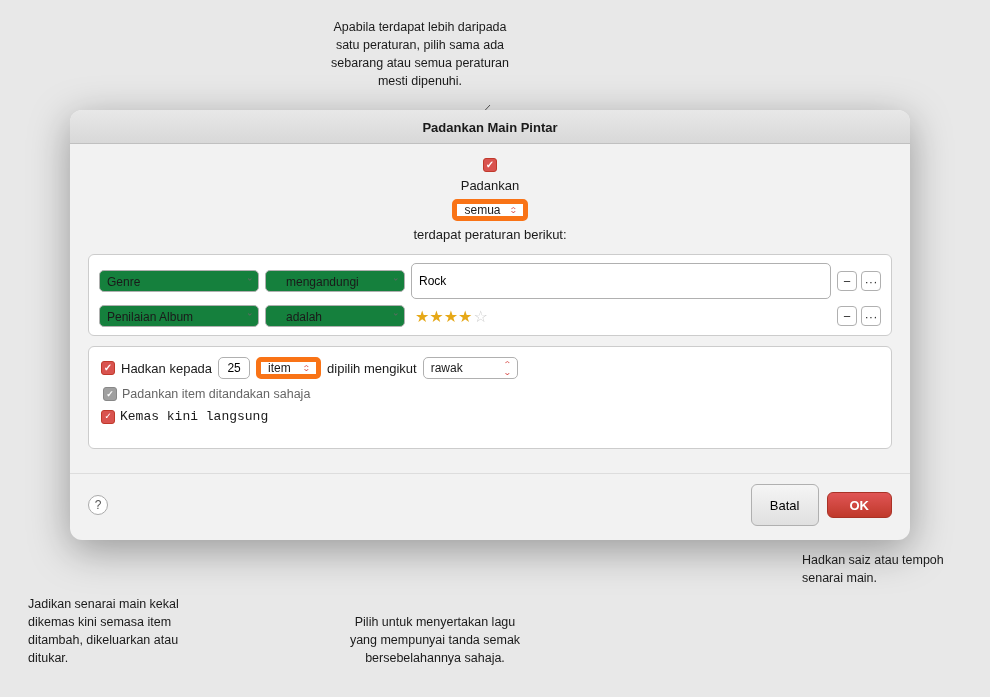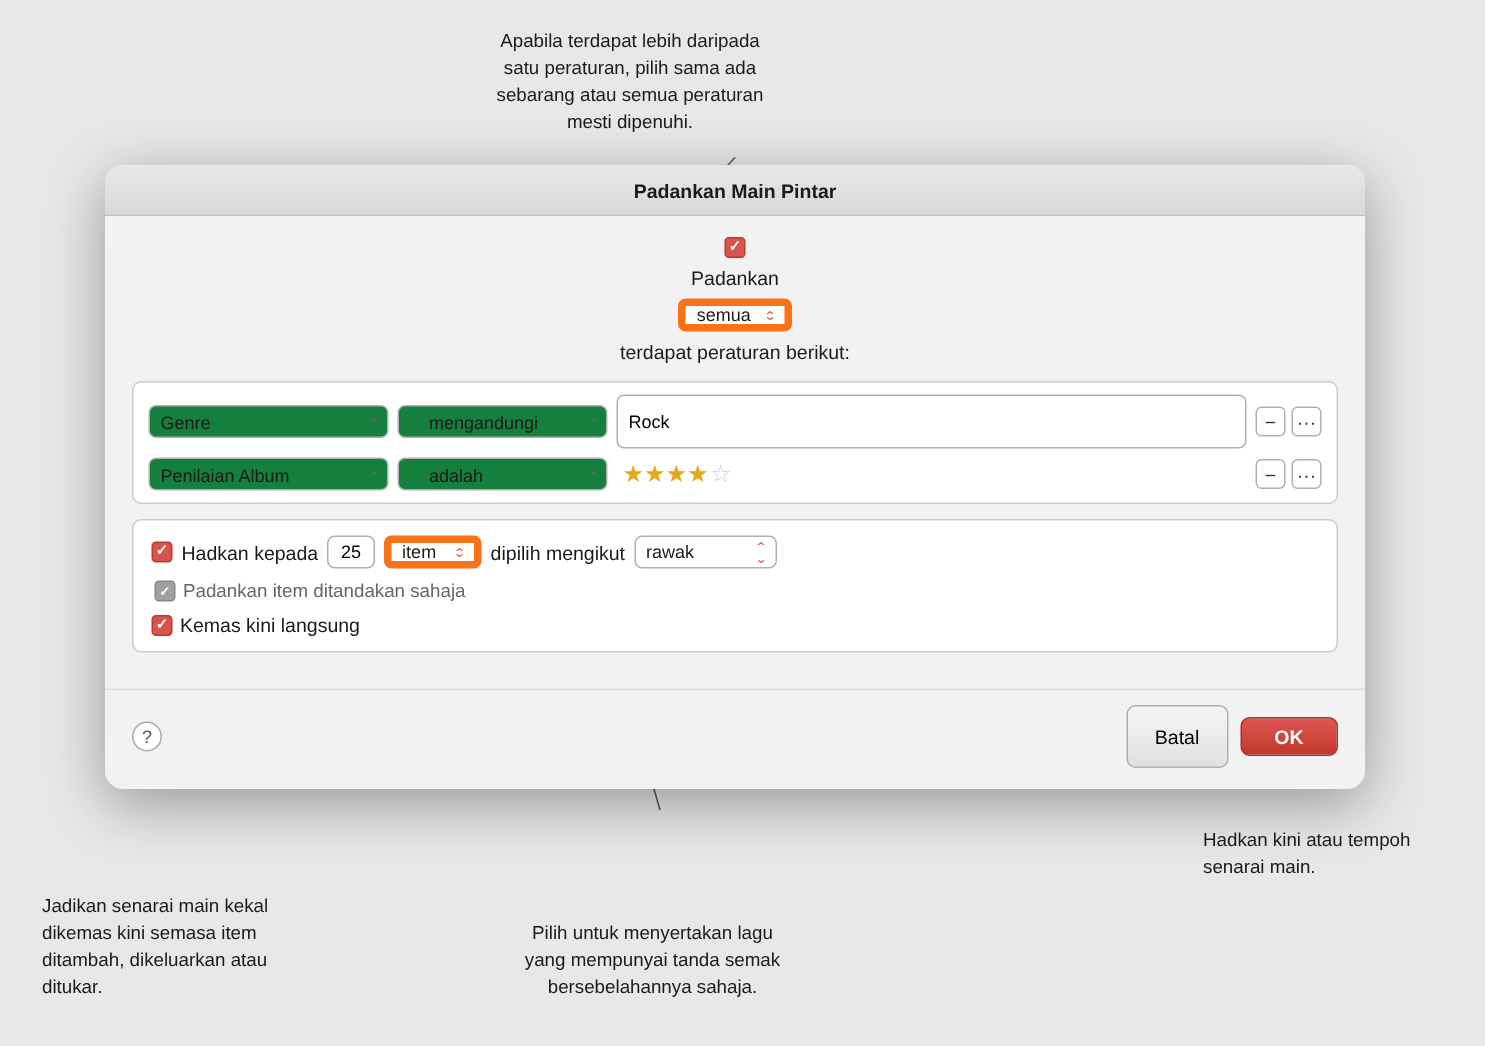--- a/index.html
+++ b/index.html
@@ -212,21 +212,21 @@
       cursor: pointer;
       font-size: 13px;
       color: #333;
     }
 
     
     .limit-section {
       background: white;
       border-radius: 6px;
       border: 1px solid #ccc;
-      padding: 10px 12px 10px;
+      padding: 10px 12px 24px;
       margin-bottom: 0;
     }
 
     .limit-row {
       display: flex;
       align-items: center;
       gap: 6px;
       margin-bottom: 8px;
     }
 
@@ -252,20 +252,21 @@
     .checked-only-label {
       color: #666;
       font-size: 12.5px;
     }
 
     
     .live-row {
       display: flex;
       align-items: center;
       gap: 5px;
+      font-family: Liberation Mono, monospace;
     }
 
     
     .dialog-footer {
       display: flex;
       align-items: center;
       justify-content: flex-end;
       padding: 10px 18px 14px;
       gap: 8px;
       border-top: 1px solid #ddd;
@@ -510,16 +511,16 @@
 
   <div class="callout callout-bottom-left">
     <span>Jadikan senarai main kekal dikemas kini semasa item ditambah, dikeluarkan atau ditukar.</span>
   </div>
 
   <div class="callout callout-bottom-mid" style="text-align:center;">
     <span>Pilih untuk menyertakan lagu yang mempunyai tanda semak bersebelahannya sahaja.</span>
   </div>
 
   <div class="callout callout-bottom-right">
-    <span>Hadkan kini atau tempoh senarai main.</span>
+    <span>Hadkan saiz atau tempoh senarai main.</span>
   </div>
 
 </div>
 
 </body></html>

